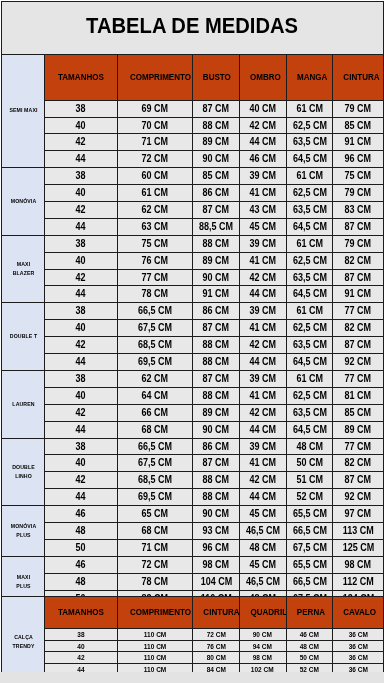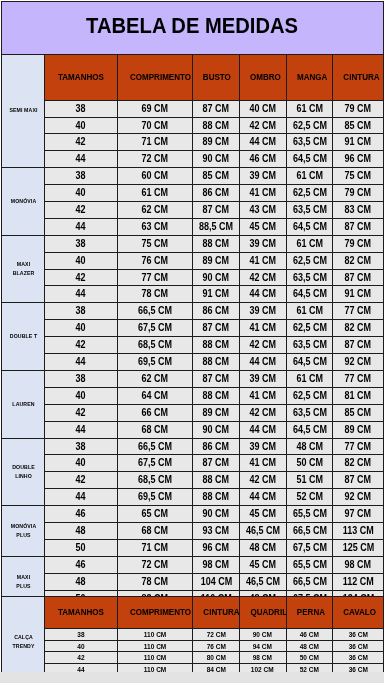--- a/index.html
+++ b/index.html
@@ -12,21 +12,21 @@
   }
   body { width: 384px; height: 683px; overflow: hidden; }
   .page-bottom { position: absolute; left: 0; top: 672px; width: 384px; height: 11px; background: #E3E3E3; }
   table { border-collapse: collapse; table-layout: fixed; }
   .tbl { position: absolute; left: 1px; width: 383px; }
   #main-table { top: 1px; }
   #pants-table { top: 595.5px; }
   td, th { border: 1px solid #1C1C1C; padding: 0; margin: 0; text-align: center;
            vertical-align: middle; color: #000; line-height: 0; overflow: hidden; }
   .title-cell {
-    background: #c4b5fd;
+    background: #e5e5e5;
     height: 51.6px;
     padding: 0;
     margin-left: 6px;
   }
   .title-txt {
     display: inline-block;
     font-size: 22.3px;
     font-weight: bold;
     transform: scaleX(0.905);
     line-height: 1;

